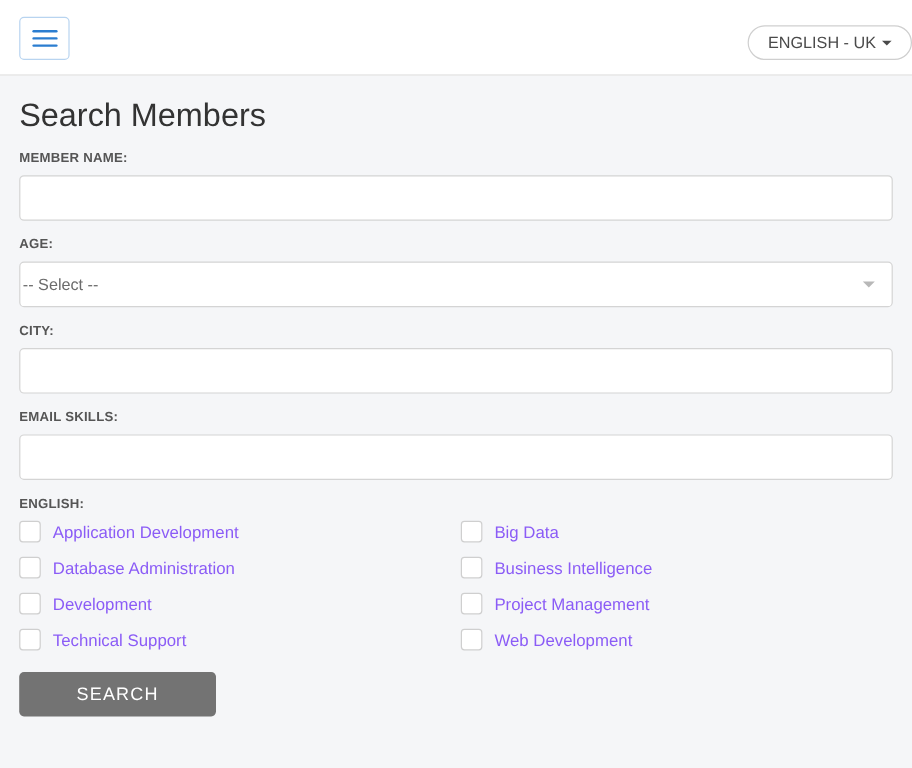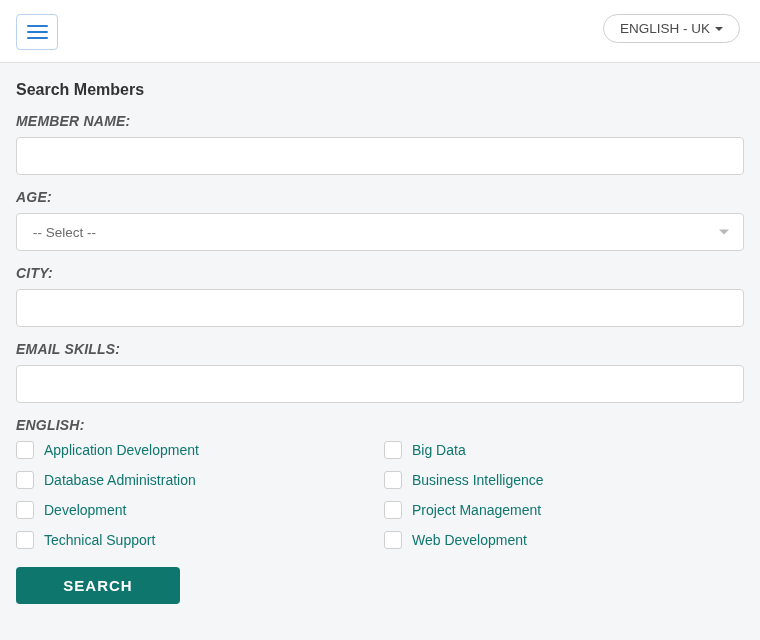--- a/index.html
+++ b/index.html
@@ -7,24 +7,24 @@
       font-family: "Segoe UI", "Helvetica Neue", Arial, sans-serif;
       background: #f5f6f8;
       color: #333;
       width: 760px;
       height: 640px;
       overflow: hidden;
     }
     .navbar {
       background: #fff;
       border-bottom: 1px solid #e0e0e0;
-      padding: 14px 20px 12px 16px;
+      padding: 14px 0 12px 16px;
       display: flex;
       justify-content: space-between;
-      align-items: flex-start;
+      align-items: flex-end;
     }
     .navbar-toggle {
       width: 42px;
       height: 36px;
       border: 1px solid #b8d4f0;
       border-radius: 4px;
       background: #fff;
       display: flex;
       flex-direction: column;
       justify-content: center;
@@ -54,57 +54,56 @@
       width: 0; height: 0;
       border-left: 4px solid transparent;
       border-right: 4px solid transparent;
       border-top: 4px solid #4a4a4a;
       display: inline-block;
     }
     .content {
       padding: 18px 16px 16px 16px;
     }
     h1 {
-      font-size: 16px;
-      font-weight: 700;
+      font-size: 27px;
+      font-weight: 400;
       color: #333;
       margin-bottom: 14px;
     }
     .form-group {
       margin-bottom: 14px;
     }
     .form-label {
       display: block;
-      font-size: 14px;
+      font-size: 11px;
       font-weight: 700;
       color: #555;
       margin-bottom: 8px;
       letter-spacing: 0.2px;
-      font-style: italic;
     }
     .text-input {
       width: 100%;
       height: 38px;
       border: 1px solid #d4d4d4;
       border-radius: 4px;
       background: #fff;
       padding: 0 10px;
       font-size: 14px;
       color: #333;
     }
     .select-wrap {
       position: relative;
       width: 100%;
       height: 38px;
       border: 1px solid #d4d4d4;
       border-radius: 4px;
       background: #fff;
       display: flex;
       align-items: center;
-      padding: 0 16px;
+      padding: 0 2px;
       cursor: pointer;
     }
     .select-text {
       font-size: 13.5px;
       color: #6b6b6b;
     }
     .select-caret {
       position: absolute;
       right: 14px;
       top: 50%;
@@ -130,30 +129,30 @@
       width: 18px;
       height: 18px;
       border: 1px solid #cfcfcf;
       border-radius: 3px;
       background: #fff;
       cursor: pointer;
       flex-shrink: 0;
     }
     .checkbox-label {
       font-size: 14px;
-      color: #0f766e;
+      color: #8b5cf6;
       cursor: pointer;
     }
     .search-btn {
-      background: #0f766e;
+      background: #737373;
       color: #fff;
       border: none;
       border-radius: 4px;
       font-size: 15px;
-      font-weight: 700;
+      font-weight: 400;
       letter-spacing: 1px;
       padding: 10px 40px;
       cursor: pointer;
       min-width: 164px;
     }
   </style>
 </head>
 <body>
 
 <div class="navbar">

